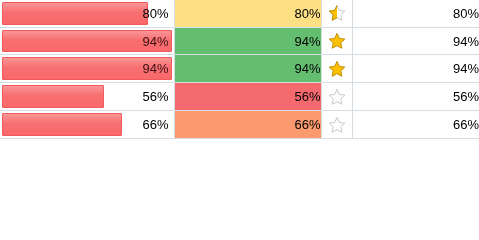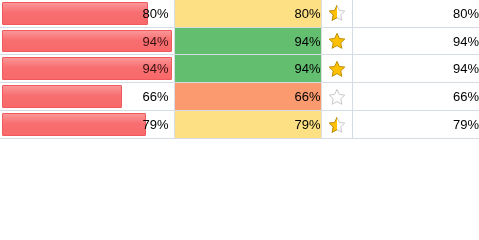--- a/index.html
+++ b/index.html
@@ -147,45 +147,39 @@
             <span class="val">94%</span>
           </td>
           <td class="colorscale" style="background: rgb(99, 191, 111);">94%</td>
           <td class="stars"><span><svg width="18" height="18" viewBox="0 0 18 18">
                 <polygon points="9,1.4 11.35,6.45 16.8,7.1 12.75,10.85 13.85,16.3 9,13.6 4.15,16.3 5.25,10.85 1.2,7.1 6.65,6.45" fill="#ffc000" stroke="#bf9000" stroke-width="1" stroke-linejoin="round"></polygon>
               </svg></span></td>
           <td class="plain">94%</td>
         </tr>
         <tr>
           <td class="databar">
+            <div class="bar" style="width:59%">
+              <div class="bar-fade"></div>
+            </div>
+            <span class="val">56%</span>
+          </td>
+          <td class="colorscale" style="background: rgb(244, 105, 110);">56%</td>
+          <td class="stars"><span><svg width="18" height="18" viewBox="0 0 18 18">
+                <polygon points="9,1.4 11.35,6.45 16.8,7.1 12.75,10.85 13.85,16.3 9,13.6 4.15,16.3 5.25,10.85 1.2,7.1 6.65,6.45" fill="#ffffff" stroke="#c9c9c9" stroke-width="1" stroke-linejoin="round"></polygon>
+              </svg></span></td>
+          <td class="plain">56%</td>
+        </tr>
+        <tr>
+          <td class="databar">
             <div class="bar" style="width:69%">
               <div class="bar-fade"></div>
             </div>
             <span class="val">66%</span>
           </td>
           <td class="colorscale" style="background: rgb(250, 154, 110);">66%</td>
           <td class="stars"><span><svg width="18" height="18" viewBox="0 0 18 18">
                 <polygon points="9,1.4 11.35,6.45 16.8,7.1 12.75,10.85 13.85,16.3 9,13.6 4.15,16.3 5.25,10.85 1.2,7.1 6.65,6.45" fill="#ffffff" stroke="#c9c9c9" stroke-width="1" stroke-linejoin="round"></polygon>
               </svg></span></td>
           <td class="plain">66%</td>
         </tr>
-        <tr>
-          <td class="databar">
-            <div class="bar" style="width:83%">
-              <div class="bar-fade"></div>
-            </div>
-            <span class="val">79%</span>
-          </td>
-          <td class="colorscale" style="background: rgb(252, 224, 131);">79%</td>
-          <td class="stars"><span><svg width="18" height="18" viewBox="0 0 18 18">
-                <defs>
-                  <clipPath id="starclip5">
-                    <rect x="0" y="0" width="9" height="18"></rect>
-                  </clipPath>
-                </defs>
-                <polygon points="9,1.4 11.35,6.45 16.8,7.1 12.75,10.85 13.85,16.3 9,13.6 4.15,16.3 5.25,10.85 1.2,7.1 6.65,6.45" fill="#ffffff" stroke="#c9c9c9" stroke-width="1" stroke-linejoin="round"></polygon>
-                <polygon points="9,1.4 11.35,6.45 16.8,7.1 12.75,10.85 13.85,16.3 9,13.6 4.15,16.3 5.25,10.85 1.2,7.1 6.65,6.45" fill="#ffc000" stroke="#bf9000" stroke-width="1" stroke-linejoin="round" clip-path="url(#starclip5)"></polygon>
-              </svg></span></td>
-          <td class="plain">79%</td>
-        </tr>
       </tbody>
   </table>
 </div>
 
 </body></html>

